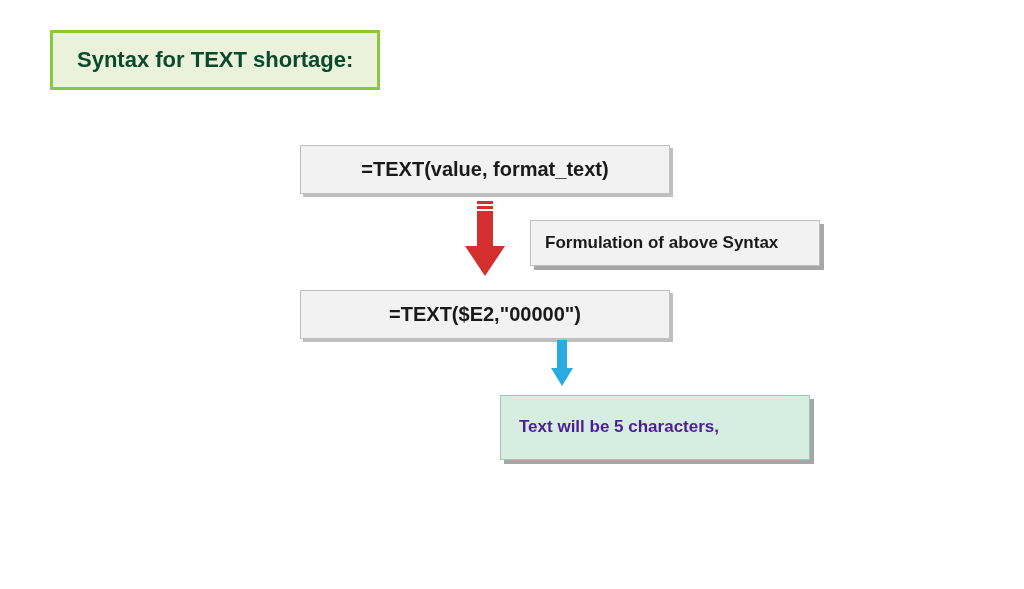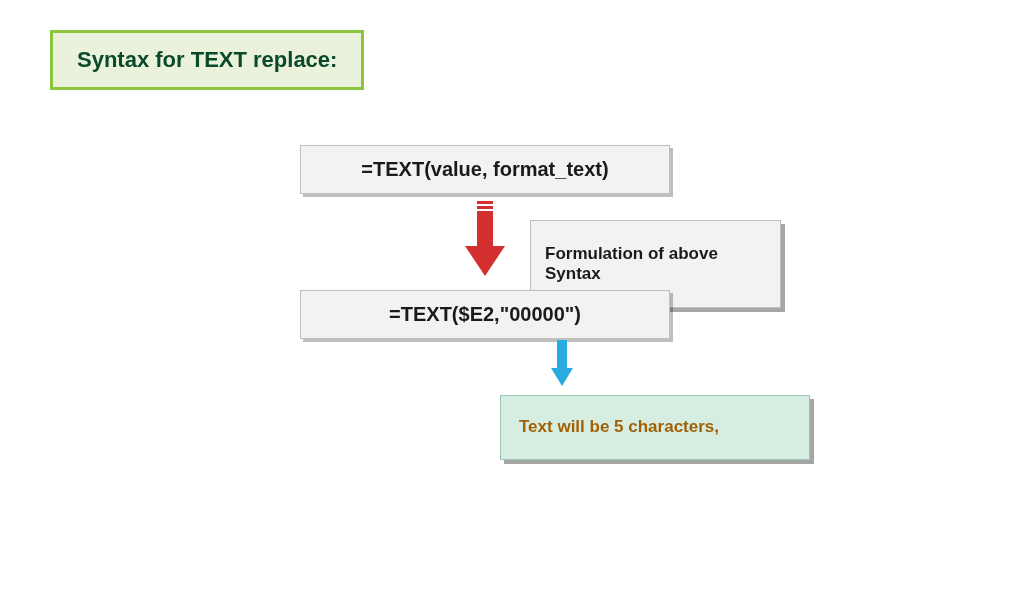--- a/index.html
+++ b/index.html
@@ -39,24 +39,24 @@
     position: absolute;
     left: 460px;
     top: 198px;
     width: 50px;
     height: 80px;
   }
   .callout-right {
     position: absolute;
     left: 530px;
     top: 220px;
-    width: 251px;
+    width: 290px;
     background: #f2f2f2;
     border: 1px solid #bfbfbf;
-    padding: 23px 14px;
+    padding: 12px 14px;
     font-size: 17px;
     font-weight: 700;
     color: #1a1a1a;
     box-shadow: 4px 4px 0 rgba(0,0,0,0.35);
   }
   .example-box {
     position: absolute;
     left: 300px;
     top: 290px;
     width: 370px;
@@ -79,30 +79,30 @@
   .result-box {
     position: absolute;
     left: 500px;
     top: 395px;
     width: 310px;
     background: #d6eee2;
     border: 1px solid #9cc9b4;
     padding: 16px 18px;
     font-size: 17px;
     font-weight: 700;
-    color: #a16207;
+    color: #4c1d95;
     line-height: 1.8;
     box-shadow: 4px 4px 0 rgba(0,0,0,0.35);
   }
 </style>
 </head>
 <body>
 
 <div class="title-box">
-  <span>Syntax for TEXT replace:</span>
+  <span>Syntax for TEXT shortage:</span>
 </div>
 
 <div class="syntax-box">
   <span>=TEXT(value, format_text)</span>
 </div>
 
 <svg class="arrow-red" viewBox="0 0 50 80">
   <rect x="17" y="3" width="16" height="3" fill="#d32f2f"></rect>
   <rect x="17" y="8" width="16" height="3" fill="#d32f2f"></rect>
   <rect x="17" y="13" width="16" height="38" fill="#d32f2f"></rect>

